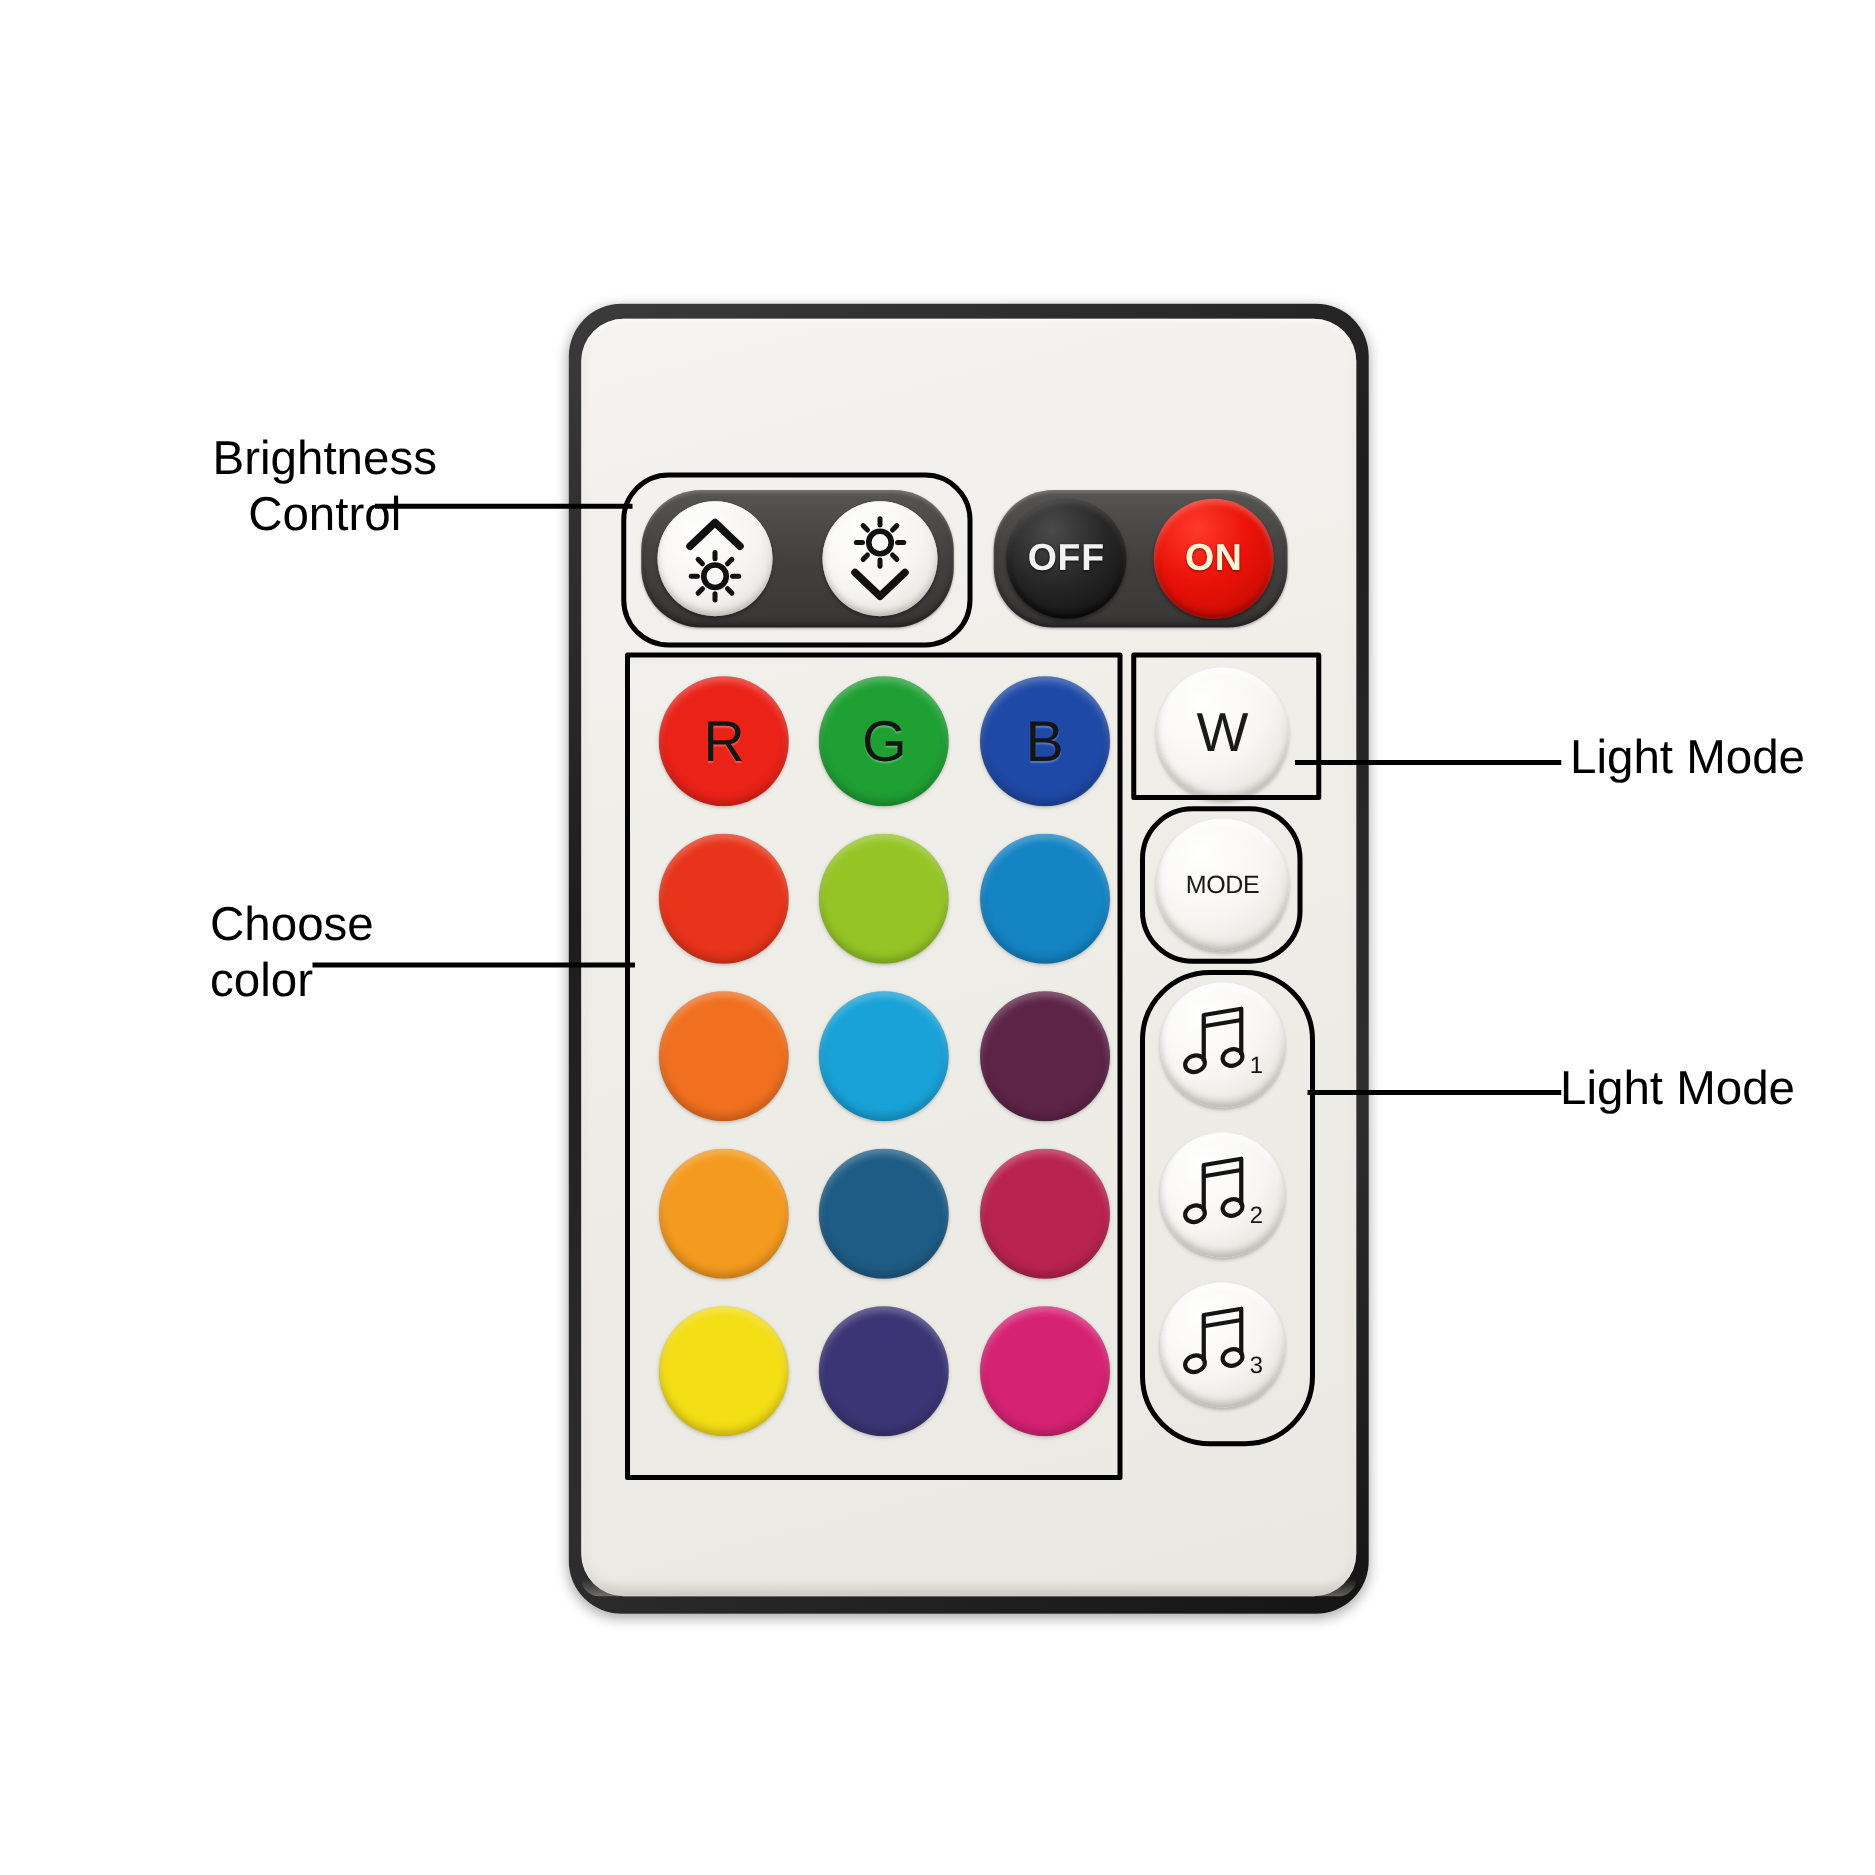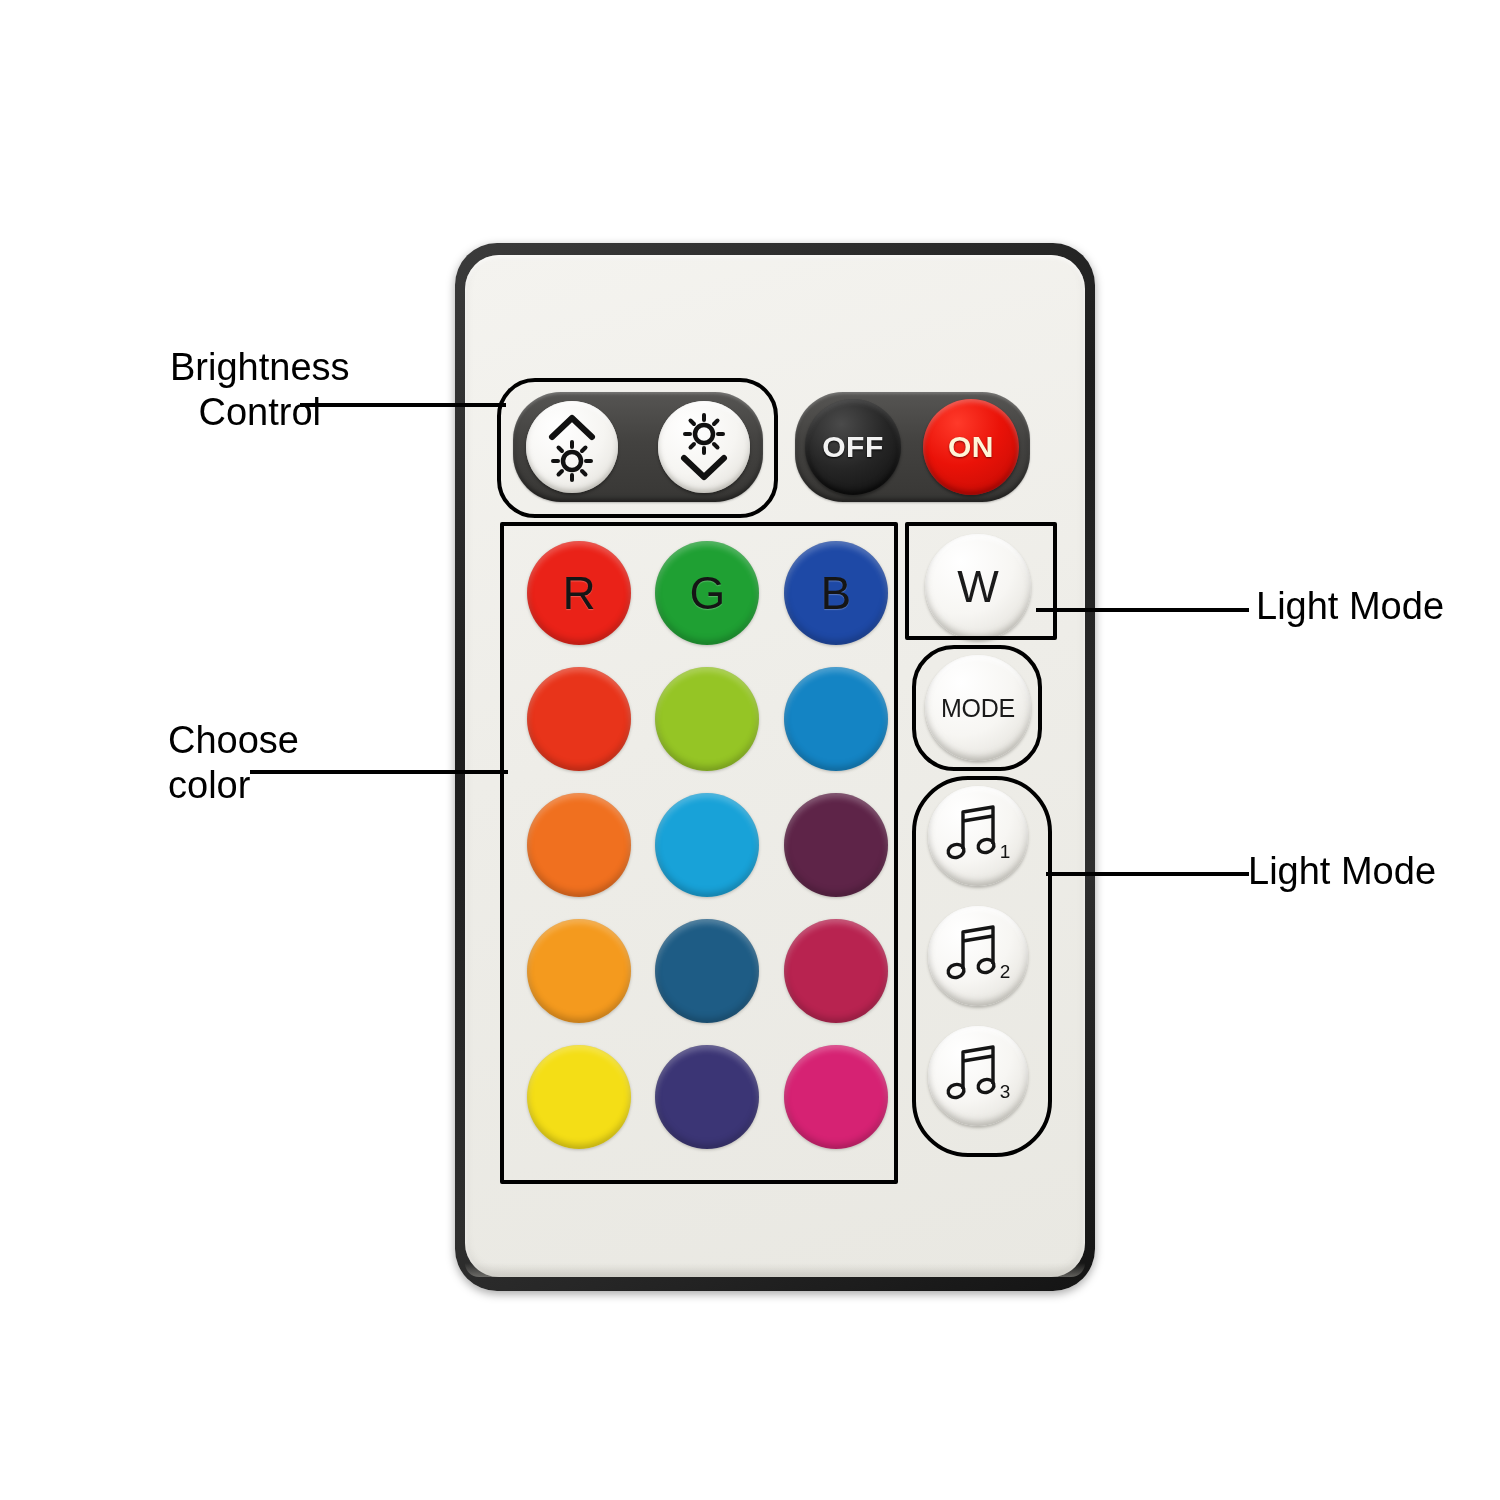--- a/index.html
+++ b/index.html
@@ -163,21 +163,21 @@
 
   #w-label {
     font-family: "Liberation Sans", sans-serif;
     font-size: 44px;
     color: #1a1a1a;
     line-height: 1;
     user-select: none;
   }
   #mode-label {
     font-family: "Liberation Sans", sans-serif;
-    font-size: 25px;
+    font-size: 20px;
     color: #1a1a1a;
     letter-spacing: -0.3px;
     line-height: 1;
     user-select: none;
   }
   .music-glyph { width: 74px; height: 70px; display: block; }
 
   
   .callout-box {
     position: absolute;

